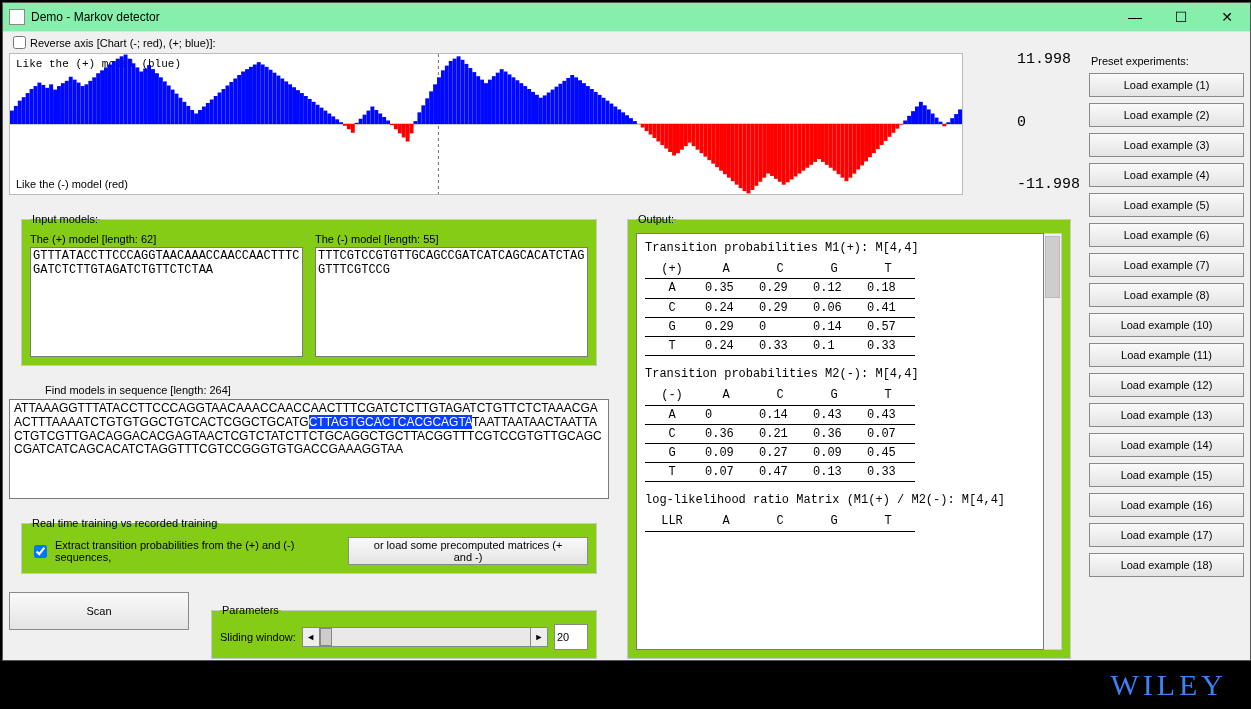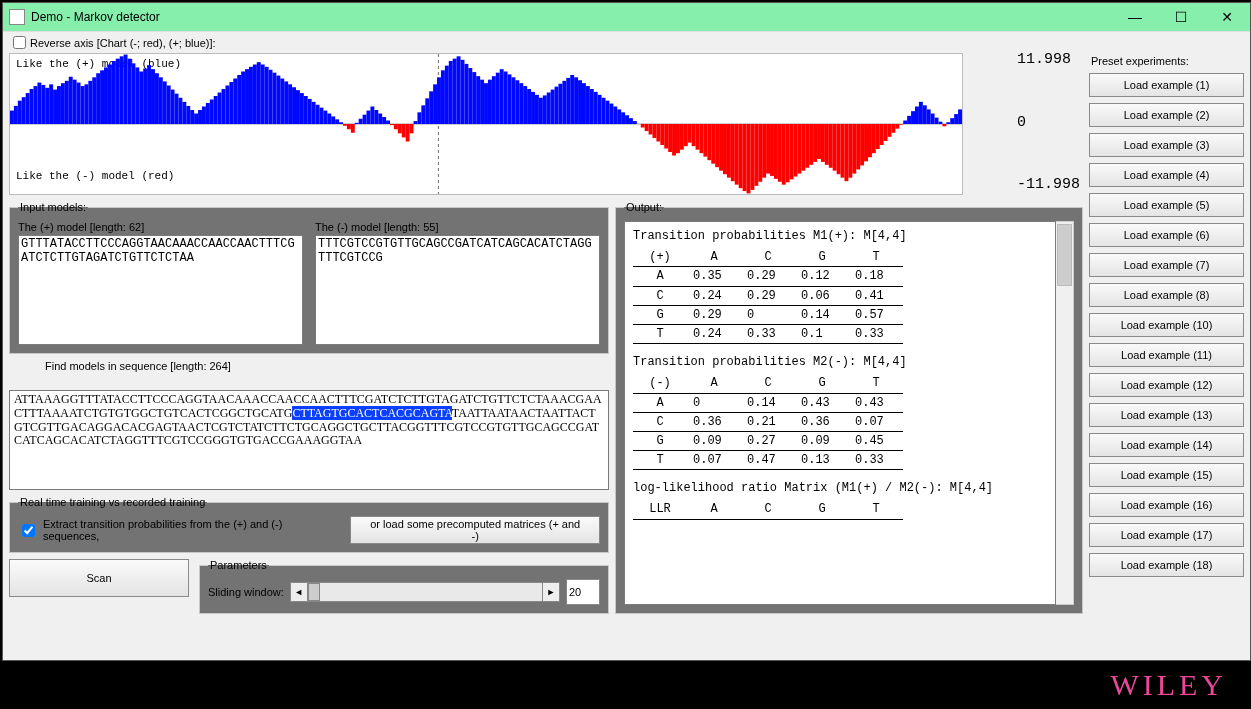--- a/index.html
+++ b/index.html
@@ -9,35 +9,35 @@
   .titlebar .appicon{width:16px;height:16px;margin:0 6px;background:#fff;border:1px solid #888;box-sizing:border-box;}
   .titlebar .title{flex:1;font-size:12px;}
   .winbtns{display:flex;height:100%;}
   .winbtn{width:46px;display:flex;align-items:center;justify-content:center;font-size:14px;cursor:default;}
   .client{flex:1;background:#f0f0f0;display:flex;flex-direction:column;padding:4px 6px 6px 6px;box-sizing:border-box;gap:4px;overflow:hidden;}
   .row-top{display:flex;align-items:center;gap:6px;}
   input[type=checkbox]{margin:0 4px 0 4px;}
   .chart-wrap{display:flex;gap:4px;align-items:stretch;}
   .chart-box{position:relative;flex:1;height:140px;background:#fff;border:1px solid #bbb;}
   .chart-box .label-top{position:absolute;left:6px;top:4px;font-family:"Courier New",monospace;font-size:11px;}
-  .chart-box .label-bot{position:absolute;left:6px;bottom:12px;font-family:Liberation Mono, monospace;font-size:11px;}
+  .chart-box .label-bot{position:absolute;left:6px;bottom:4px;font-family:Liberation Sans, sans-serif;font-size:11px;}
   .chart-box svg{position:absolute;inset:0;width:100%;height:100%;}
   .axis-col{width:70px;height:142px;display:flex;flex-direction:column;justify-content:space-between;align-items:flex-start;font-family:"Courier New",monospace;font-size:15px;padding-left:4px;box-sizing:border-box;margin-left:46px;}
   .axis-col div{transform:translateY(-2px);}
   .main-cols{flex:1;display:flex;gap:6px;min-height:0;}
   .left-col{width:600px;display:flex;flex-direction:column;gap:6px;min-height:0;}
   .right-col{flex:1;display:flex;flex-direction:column;min-height:0;}
-  fieldset.grp{border:1px solid #c8c8c8;background:#737373;margin:0;padding:8px 8px 8px 8px;box-sizing:border-box;}
+  fieldset.grp{border:1px solid #c8c8c8;background:#84cc16;margin:12px;padding:8px 8px 8px 8px;box-sizing:border-box;}
   fieldset.grp>legend{font-size:11px;padding:0 2px;}
   .models-row{display:flex;gap:12px;}
   .model-col{flex:1;display:flex;flex-direction:column;gap:2px;}
   .model-col .lbl{font-size:11px;}
   textarea.seq{width:100%;height:110px;resize:none;font-family:"Courier New",monospace;font-size:12px;border:1px solid #7a7a7a;padding:2px;box-sizing:border-box;background:#fff;overflow-y:auto;line-height:1.15;}
-  .findlabel{font-size:11px;margin-bottom:18px;padding-left:36px;}
-  .find-box{width:100%;height:100px;border:1px solid #7a7a7a;background:#fff;font-family:Liberation Serif, serif;font-size:12px;padding:2px 4px;box-sizing:border-box;overflow:auto;line-height:1.15;word-break:break-all;}
+  .findlabel{font-size:11px;margin-bottom:3px;padding-left:36px;}
+  .find-box{width:100%;height:100px;border:1px solid #7a7a7a;background:#fff;font-family:Liberation Sans, sans-serif;font-size:12px;padding:2px 4px;box-sizing:border-box;overflow:auto;line-height:1.15;word-break:break-all;}
   .find-box .hl{background:#0a3fff;color:#fff;}
   .rt-row{display:flex;align-items:center;gap:10px;}
   .btnw{height:28px;border:1px solid #8a8a8a;background:linear-gradient(#fafafa,#e4e4e4);padding:0 14px;cursor:default;font-size:11px;}
   .bottom-row{display:flex;gap:10px;align-items:stretch;}
   .scan-btn{width:180px;height:38px;border:1px solid #8a8a8a;background:linear-gradient(#fafafa,#e4e4e4);font-size:11px;}
   .params-grp{flex:1;}
   .param-inner{display:flex;align-items:center;gap:6px;}
   .slider-wrap{flex:1;height:18px;border:1px solid #888;background:#e9e9e9;display:flex;align-items:center;}
   .slider-btn{width:16px;height:100%;border-right:1px solid #888;display:flex;align-items:center;justify-content:center;background:#eee;font-size:9px;}
   .slider-btn.right{border-right:none;border-left:1px solid #888;}
@@ -49,21 +49,21 @@
   .output-text table{border-collapse:collapse;margin:4px 0 10px 0;}
   .output-text td,.output-text th{border-bottom:1px solid #000;padding:1px 6px;font-family:"Courier New",monospace;font-size:12px;text-align:left;min-width:42px;}
   .output-text th{font-weight:normal;text-align:center;}
   .output-text td:first-child,.output-text th:first-child{text-align:center;}
   .vscroll{width:17px;background:#f0f0f0;border:1px solid #ccc;border-left:none;position:relative;}
   .vscroll .thumb{position:absolute;left:1px;right:1px;top:2px;height:60px;background:#cdcdcd;border:1px solid #bbb;}
   .preset-col{width:155px;display:flex;flex-direction:column;gap:4px;box-sizing:border-box;}
   .preset-title{font-size:11px;margin:2px 0 2px 2px;}
   .preset-btn{height:24px;border:1px solid #8a8a8a;background:linear-gradient(#fafafa,#e4e4e4);font-size:11px;cursor:default;}
   .footer{position:absolute;left:0;right:0;bottom:0;height:48px;background:#000;display:flex;justify-content:flex-end;align-items:center;padding-right:24px;}
-  .footer .brand{color:#ec4899;font-family:"Times New Roman",serif;font-size:30px;letter-spacing:4px;}
+  .footer .brand{color:#3b82f6;font-family:"Times New Roman",serif;font-size:30px;letter-spacing:4px;}
 </style>
 </head>
 <body>
 
 <div class="desktop">
   <div class="window">
     <div class="titlebar">
       <div class="appicon"></div>
       <div class="title">Demo - Markov detector</div>
       <div class="winbtns">

